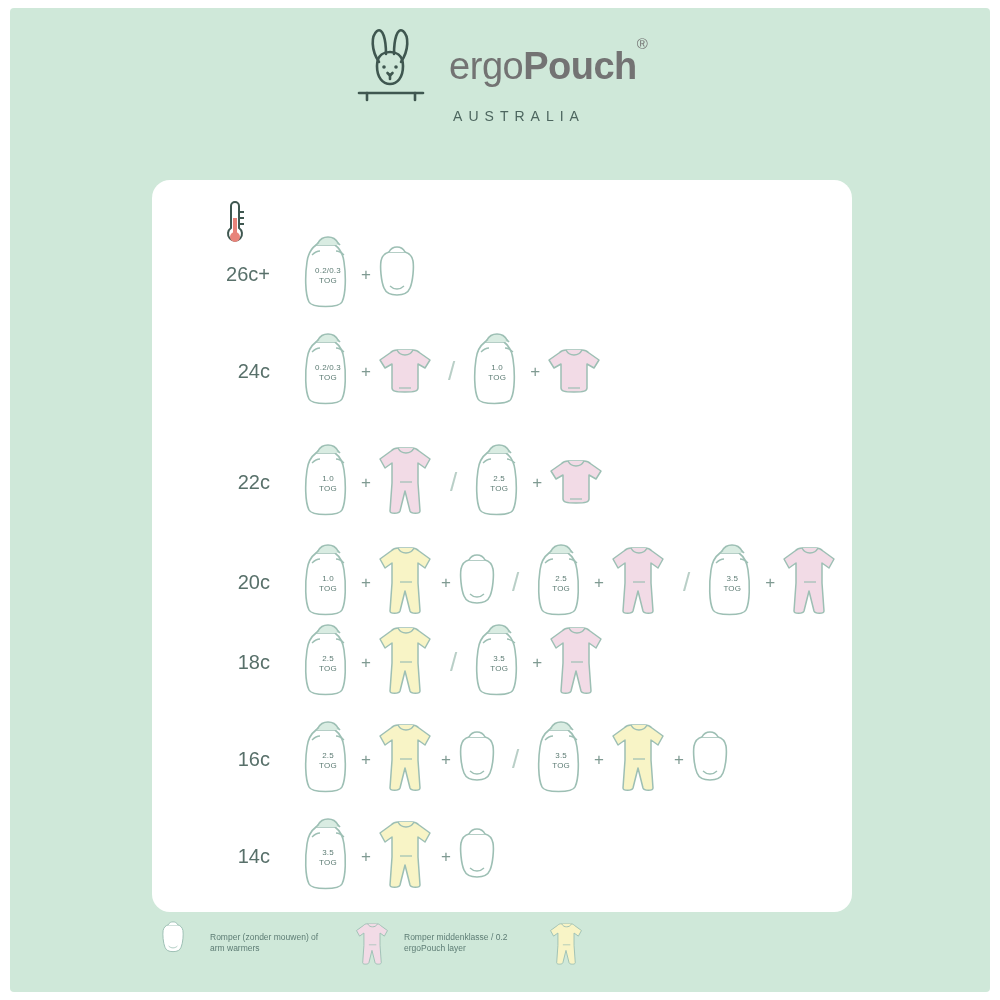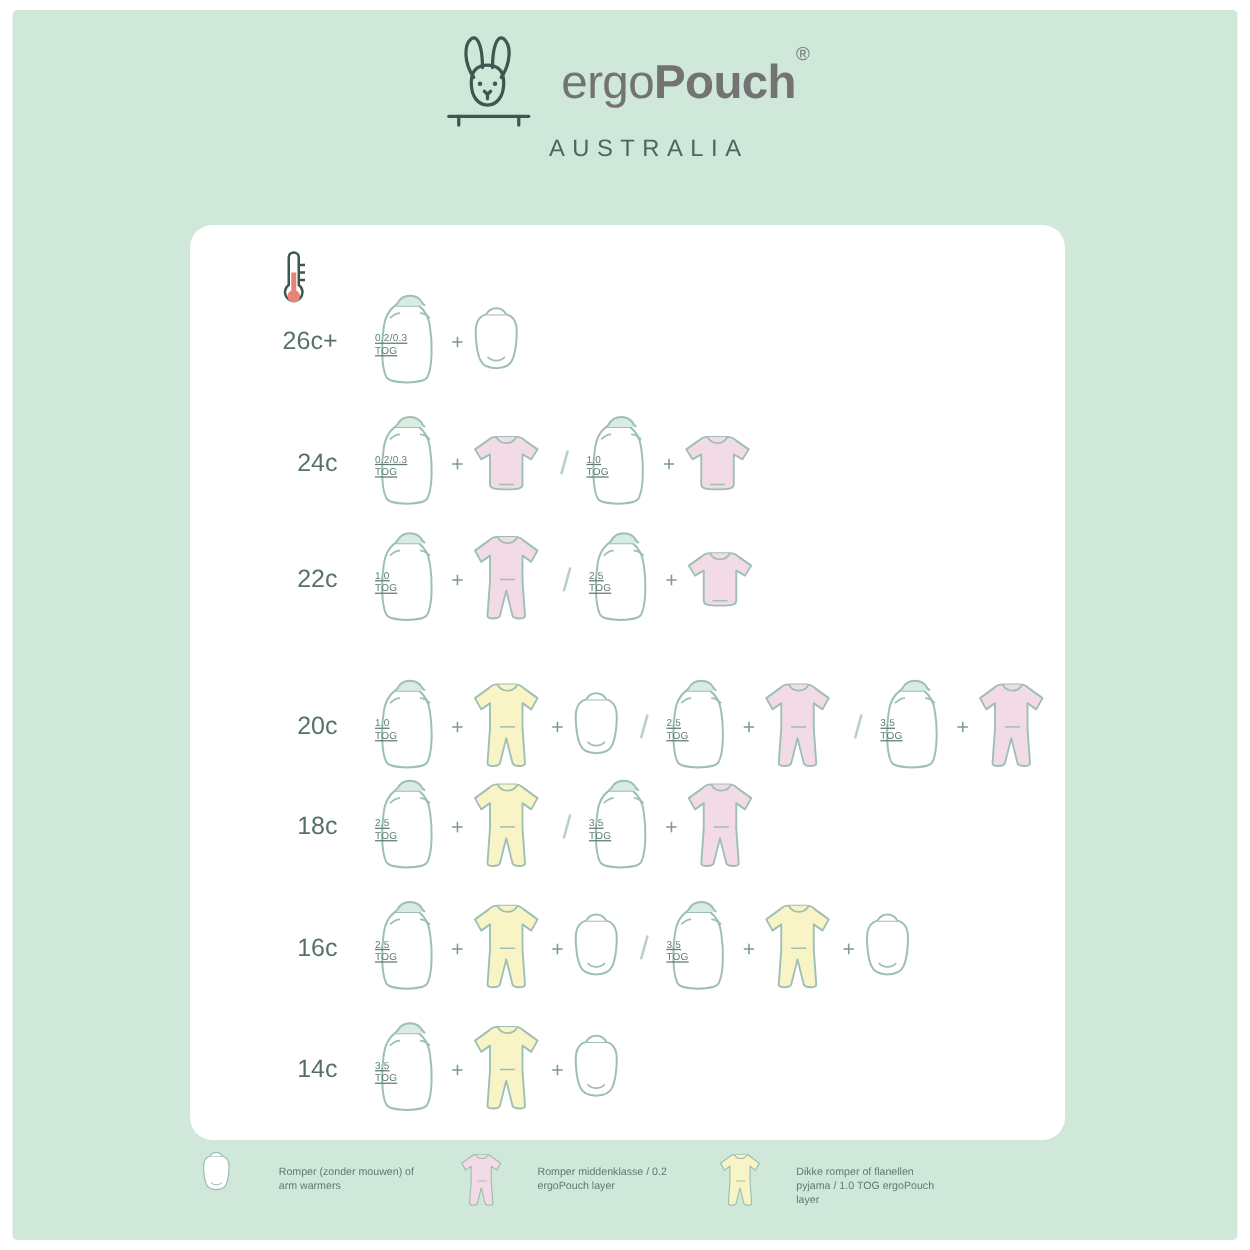--- a/index.html
+++ b/index.html
@@ -28,21 +28,21 @@
     display:inline-block;vertical-align:middle;margin-right:14px;
   }
   .brand-text{
     display:inline-block;vertical-align:middle;
     font-size:38px;letter-spacing:-0.5px;color:#737373;
   }
   .brand-text .light{font-weight:300;}
   .brand-text .bold{font-weight:700;}
   .brand-text sup{font-size:15px;top:-16px;position:relative;}
   .brand-sub{
-    text-align:center;font-size:19px;letter-spacing:6px;color:#4d665f;
+    text-align:center;font-size:14px;letter-spacing:6px;color:#4d665f;
     margin-top:2px;padding-left:38px;
   }
   .headline{
     position:absolute;top:126px;left:0;width:980px;text-align:center;
     font-size:28px;font-weight:700;color:#3f5750;letter-spacing:0.2px;
   }
   
   .card{
     position:absolute;left:142px;top:172px;width:700px;height:732px;
     background:#ffffff;border-radius:18px;
@@ -54,28 +54,27 @@
     position:absolute;left:48px;width:70px;text-align:right;
     font-size:20px;color:#58706a;font-weight:400;
     top:50%;transform:translateY(-50%);
   }
   .group{position:absolute;top:50%;transform:translateY(-50%);display:flex;align-items:center;}
   .plus{font-size:17px;color:#7f9a92;margin:0 5px;line-height:1;}
   .slash{font-size:26px;color:#b9cfc7;margin:0 14px;font-weight:300;}
   .item{position:relative;display:inline-block;}
   .tog{
     position:absolute;left:0;right:0;top:50%;transform:translateY(-42%);
-    text-align:left;font-size:8px;line-height:10px;color:#5d7c74;
+    text-align:center;font-size:8px;line-height:10px;color:#5d7c74;
     letter-spacing:0.2px;
-    text-decoration:underline;
   }
   
   .legend{position:absolute;left:150px;top:912px;width:700px;height:70px;display:flex;}
   .legend-item{display:flex;align-items:flex-start;margin-right:24px;}
-  .legend-text{font-size:8.5px;line-height:11px;color:#5d7c74;margin-left:21px;max-width:120px;padding-top:12px;}
+  .legend-text{font-size:8.5px;line-height:11px;color:#5d7c74;margin-left:8px;max-width:120px;padding-top:12px;}
 </style>
 </head>
 <body>
 
 <div class="poster">
 
   <div class="brand">
     <div class="brand-logo">
       <span class="bunny">
         <svg width="78" height="76" viewBox="0 0 78 76">
@@ -182,21 +181,21 @@
               <span class="item"><svg width="58" height="50" viewBox="0 0 58 50">
     <g fill="#f2dbe6" stroke="#9dbfb4" stroke-width="1.5" stroke-linejoin="round">
       <path d="M21 6 c-3 0 -5 1 -7 3 l-10 7 l5 8 l7 -4 l0 24 c0 3 3 4 13 4 c10 0 13 -1 13 -4 l0 -24 l7 4 l5 -8 l-10 -7 c-2 -2 -4 -3 -7 -3 Z"></path>
       <path d="M21 6 c2 4 5 5 8 5 c3 0 6 -1 8 -5" fill="#f2dbe6"></path>
     </g>
     <path d="M23 44 h12" fill="none" stroke="#9dbfb4" stroke-width="1.2"></path>
   </svg></span>
             </span>
           </div>
         </div>
-        <div class="row" style="top: 242px;">
+        <div class="row" style="top: 260px;">
           <div class="temp">22c</div>
           <div class="group" style="left: 148px;">
             <span style="display: flex; align-items: center;">
               <span class="item"><svg width="56" height="78" viewBox="0 0 56 78">
     <g fill="#ffffff" stroke="#9dbfb4" stroke-width="1.6" stroke-linejoin="round">
       <path d="M16 12 c-4 3 -8 9 -9 17 c-2 13 -2 32 2 40 c3 6 30 6 33 0 c4 -8 4 -27 2 -40 c-1 -8 -5 -14 -9 -17 Z"></path>
       <path d="M16 12 c3 -4 8 -5 12 -5 c4 0 9 1 12 5" fill="#d9ece2"></path>
       <path d="M18 10 c2 -4 5 -6 10 -6 c5 0 8 2 10 6" fill="#d9ece2"></path>
     </g>
     <g fill="none" stroke="#9dbfb4" stroke-width="1.3">
@@ -486,16 +485,15 @@
         <span class="legend-text">Romper middenklasse / 0.2 ergoPouch layer</span>
       </div>
       <div class="legend-item">
         <span style="transform: scale(0.62); transform-origin: left top; display: inline-block; width: 42px;"><svg width="60" height="76" viewBox="0 0 60 76">
     <g fill="#f8f4c6" stroke="#9dbfb4" stroke-width="1.5" stroke-linejoin="round">
       <path d="M22 6 c-3 0 -5 1 -7 3 l-11 8 l5 9 l7 -5 l0 20 l-2 28 c0 3 9 3 10 0 l5 -20 l5 20 c1 3 10 3 10 0 l-2 -28 l0 -20 l7 5 l5 -9 l-11 -8 c-2 -2 -4 -3 -7 -3 Z"></path>
       <path d="M22 6 c2 4 5 5 8 5 c3 0 6 -1 8 -5" fill="#f8f4c6"></path>
     </g>
     <path d="M24 40 h12" fill="none" stroke="#9dbfb4" stroke-width="1.2"></path>
   </svg></span>
-        <span class="legend-text">Dikke romper of flanellen pyjama / 1.0 TOG ergoPouch layer</span>
       </div>
     </div>
 </div>
 
 </body></html>

